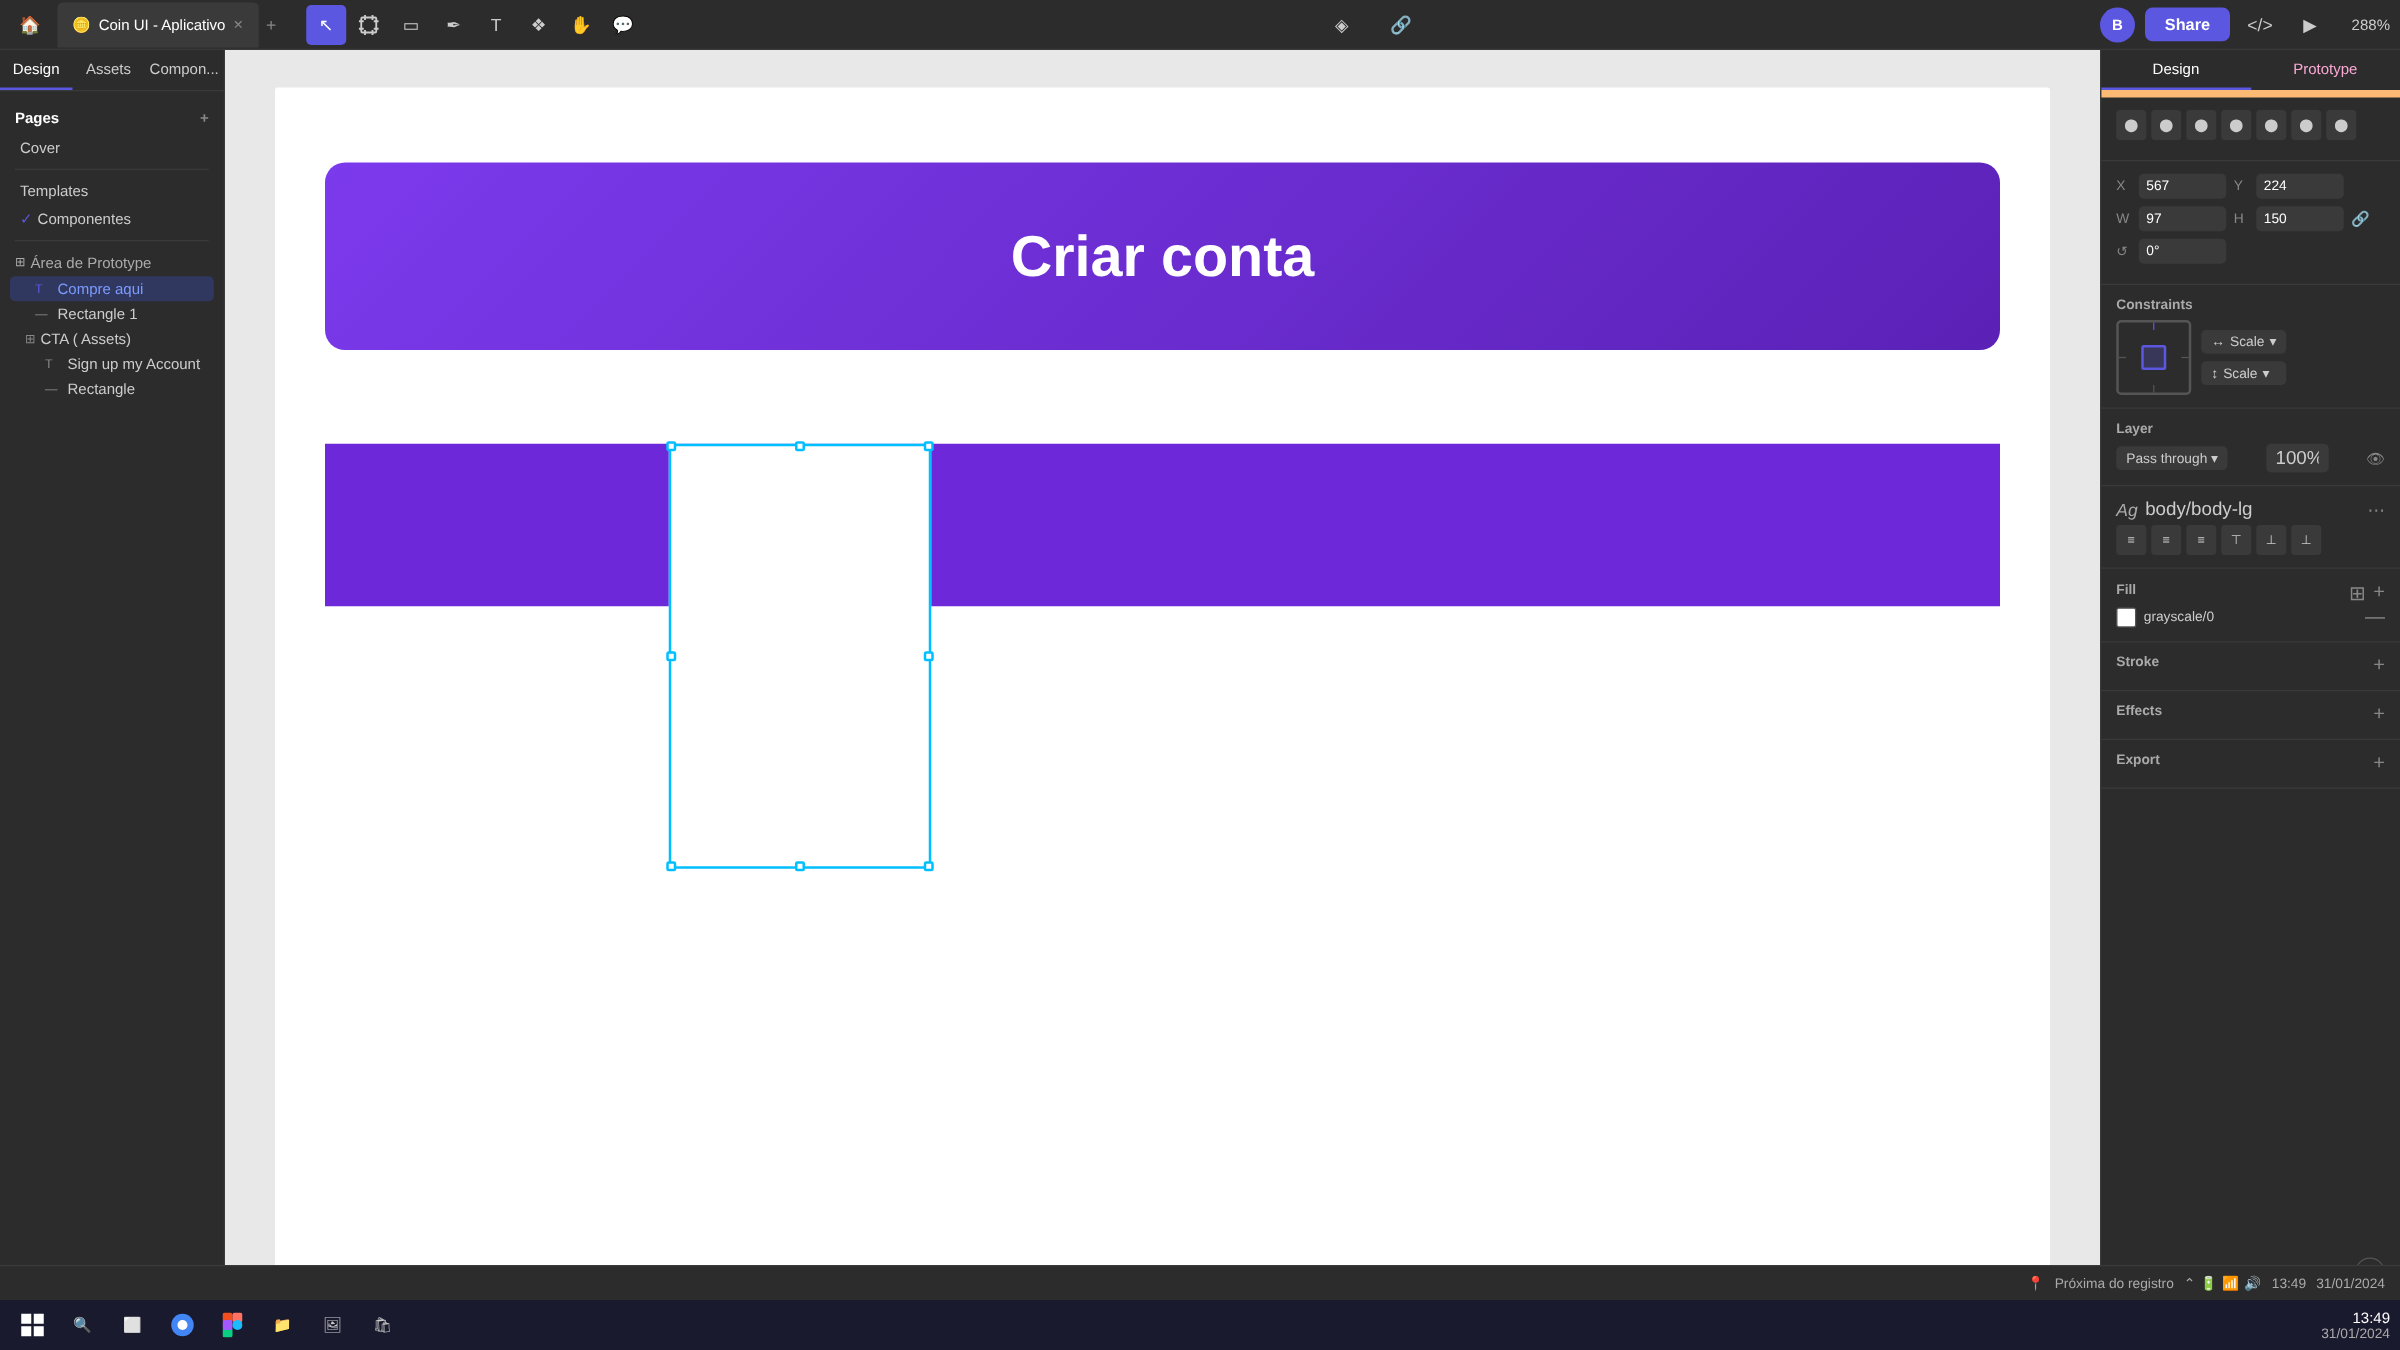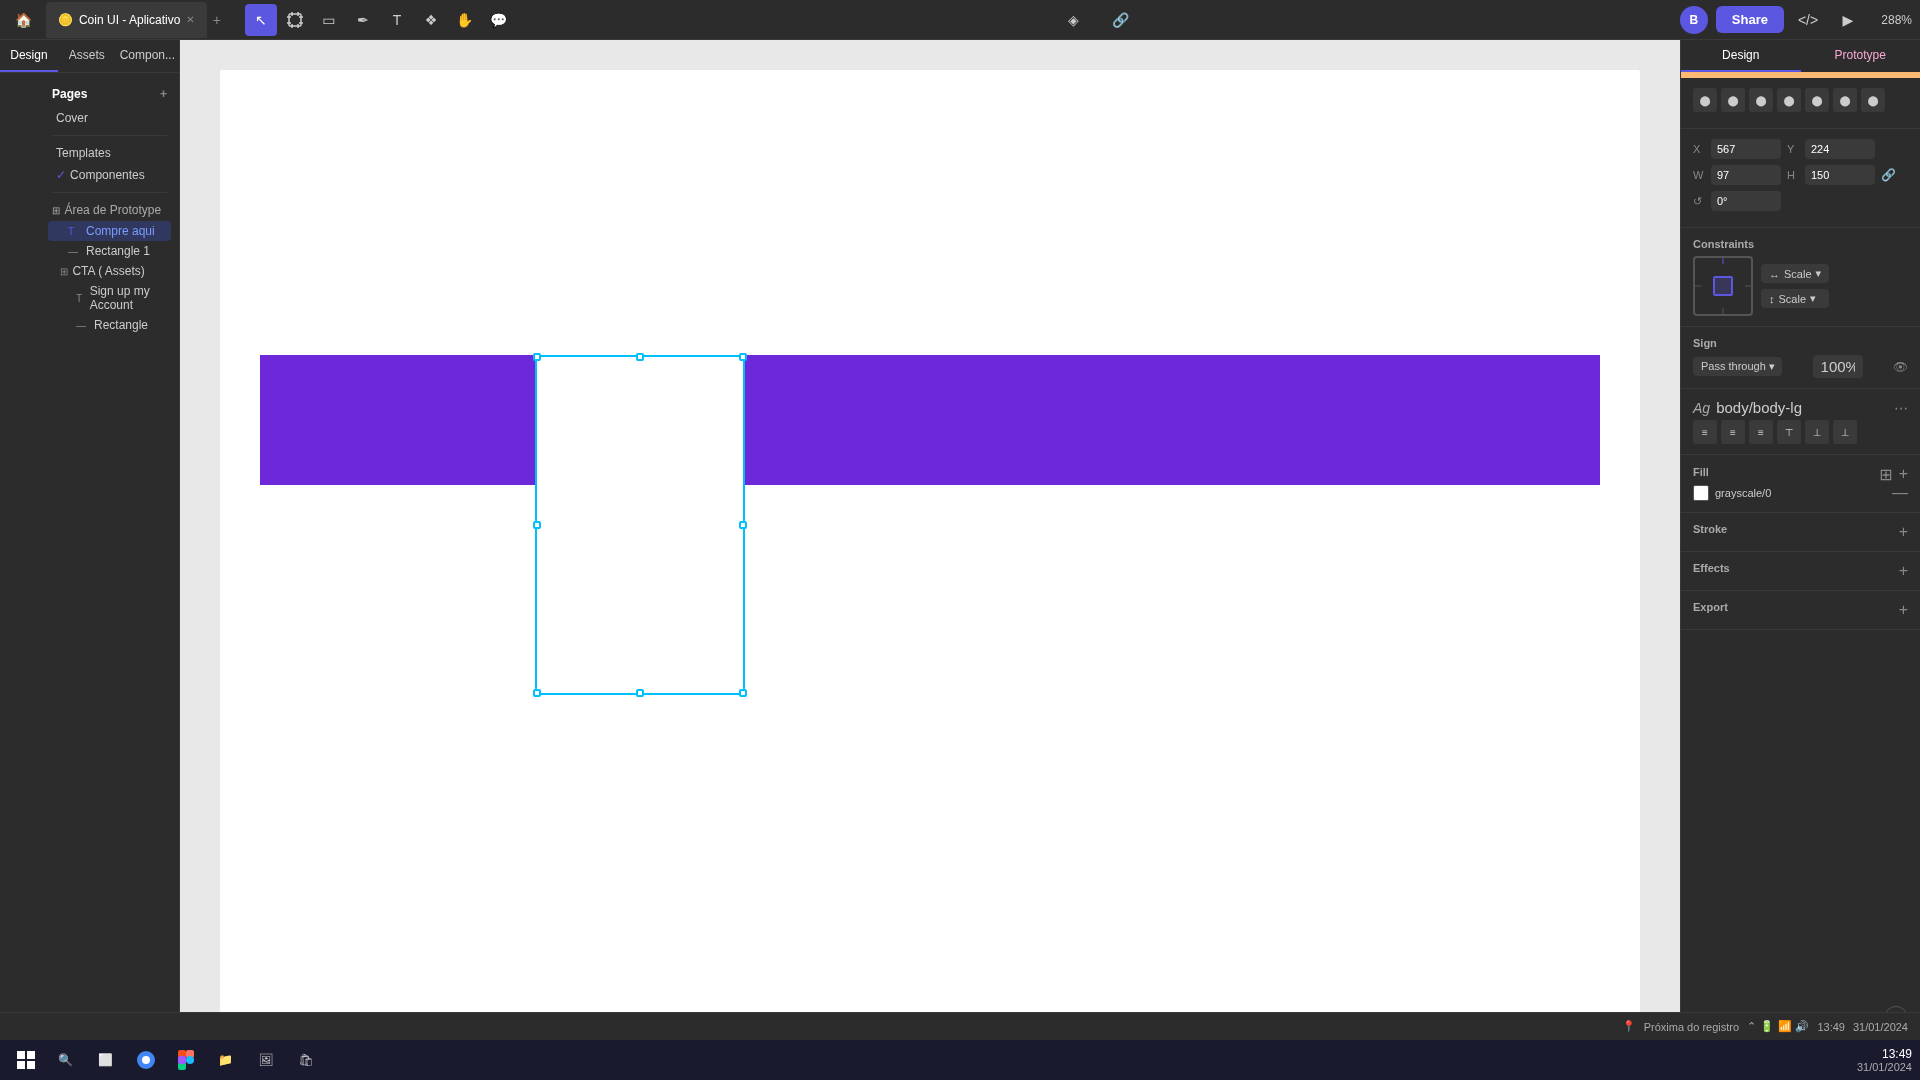--- a/index.html
+++ b/index.html
@@ -21,21 +21,21 @@
     .avatar { width: 28px; height: 28px; border-radius: 50%; background: #5b57e0; display: flex; align-items: center; justify-content: center; color: #fff; font-weight: bold; font-size: 12px; }
 
     
     .main { display: flex; height: calc(1080px - 40px); }
 
     
     .sidebar { width: 180px; background: #2c2c2c; border-right: 1px solid #3a3a3a; display: flex; flex-direction: column; }
     .sidebar-tabs { display: flex; border-bottom: 1px solid #3a3a3a; }
     .sidebar-tab { flex: 1; text-align: center; padding: 8px 4px; font-size: 12px; color: #ccc; cursor: pointer; }
     .sidebar-tab.active { color: #fff; border-bottom: 2px solid #5b57e0; }
-    .sidebar-content { padding: 8px; flex: 1; overflow-y: auto; margin-left: 40px; }
+    .sidebar-content { padding: 8px; flex: 1; overflow-y: auto; }
     .pages-header { display: flex; justify-content: space-between; align-items: center; padding: 6px 4px; color: #ccc; font-size: 12px; }
     .pages-header span { font-weight: 600; color: #fff; }
     .page-item { padding: 4px 8px; color: #ccc; font-size: 12px; cursor: pointer; border-radius: 4px; }
     .divider { border: none; border-top: 1px solid #3a3a3a; margin: 6px 4px; }
     .layer-section { margin-top: 4px; }
     .layer-section-header { display: flex; align-items: center; gap: 4px; padding: 4px 4px; color: #aaa; font-size: 12px; cursor: pointer; }
     .layer-item { display: flex; align-items: center; gap: 4px; padding: 3px 8px 3px 20px; font-size: 12px; color: #ccc; cursor: pointer; border-radius: 4px; }
     .layer-item.selected { background: #3d5aed44; color: #7c9bff; }
     .layer-item .icon { width: 14px; font-size: 10px; color: #888; }
     .layer-group { display: flex; align-items: center; gap: 4px; padding: 3px 4px 3px 12px; font-size: 12px; color: #ccc; cursor: pointer; border-radius: 4px; }
@@ -208,20 +208,23 @@
       </div>
     </div>
   </div>
 
   <div class="canvas-area" style="position:relative;">
 
     <div style="position:absolute;top:0;left:0;right:0;bottom:0;background:#e8e8e8;"></div>
 
     <div style="position:absolute;top:30px;left:40px;right:40px;bottom:30px;background:#fff;border-radius:2px;">
 
+      <div style="position:absolute;top:60px;left:40px;right:40px;height:150px;background:linear-gradient(135deg,#7c3aed,#5b21b6);border-radius:16px;display:flex;align-items:center;justify-content:center;">
+        <h1 style="color:#fff;font-size:46px;font-weight:800;font-family:sans-serif;">Criar conta</h1>
+      </div>
 
       <div style="position:absolute;top:285px;left:40px;right:40px;height:130px;background:#6d28d9;"></div>
 
       <div style="position:absolute;top:285px;left:315px;width:210px;height:340px;background:#fff;border:2px solid #00bfff;">
 
         <div style="position:absolute;top:-4px;left:-4px;width:8px;height:8px;background:#fff;border:2px solid #00bfff;border-radius:2px;"></div>
         <div style="position:absolute;top:-4px;right:-4px;width:8px;height:8px;background:#fff;border:2px solid #00bfff;border-radius:2px;"></div>
         <div style="position:absolute;bottom:-4px;left:-4px;width:8px;height:8px;background:#fff;border:2px solid #00bfff;border-radius:2px;"></div>
         <div style="position:absolute;bottom:-4px;right:-4px;width:8px;height:8px;background:#fff;border:2px solid #00bfff;border-radius:2px;"></div>
         <div style="position:absolute;top:-4px;left:calc(50% - 4px);width:8px;height:8px;background:#fff;border:2px solid #00bfff;border-radius:2px;"></div>
@@ -298,21 +301,21 @@
           </button>
           <button class="scale-btn">
             ↕ <span>Scale</span> ▾
           </button>
         </div>
       </div>
     </div>
 
     <div class="panel-section">
       <div class="panel-group-title">
-        <span>Sign</span>
+        <span>Layer</span>
       </div>
       <div class="layer-row">
         <button class="layer-mode">
           <span>Pass through</span> ▾
         </button>
         <input class="layer-opacity" type="text" value="100%" style="">
         <span style="color:#888;cursor:pointer;">👁</span>
       </div>
     </div>
 

